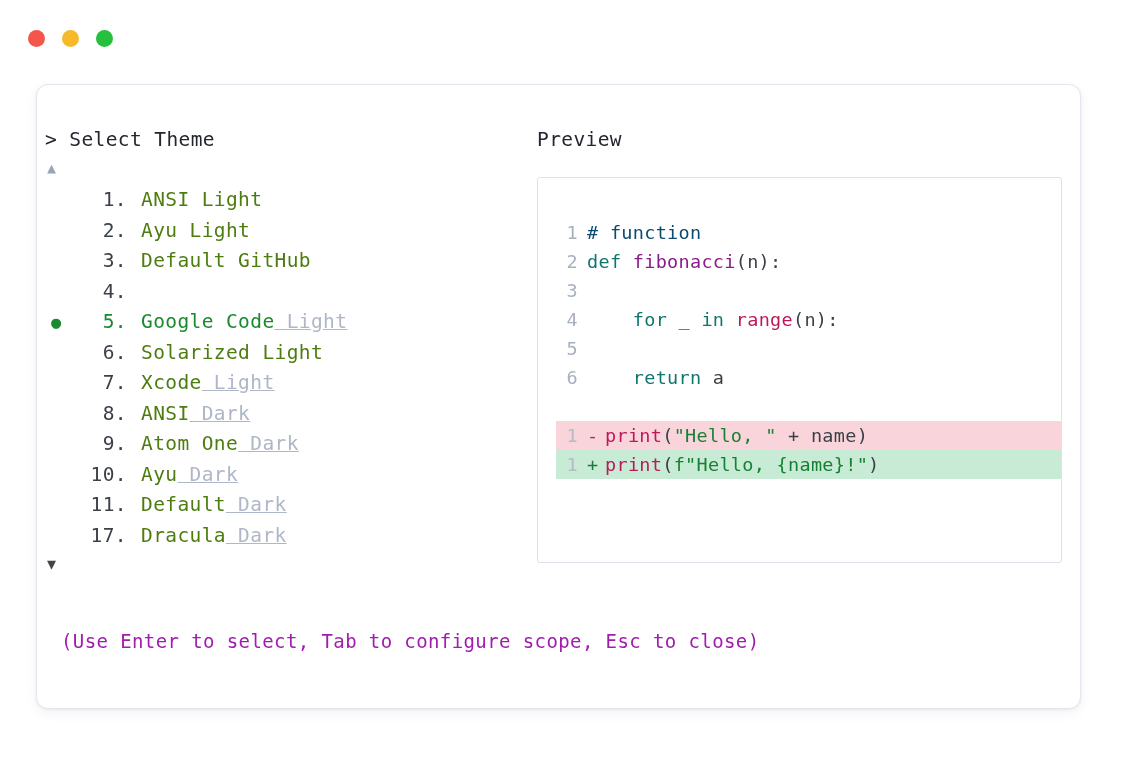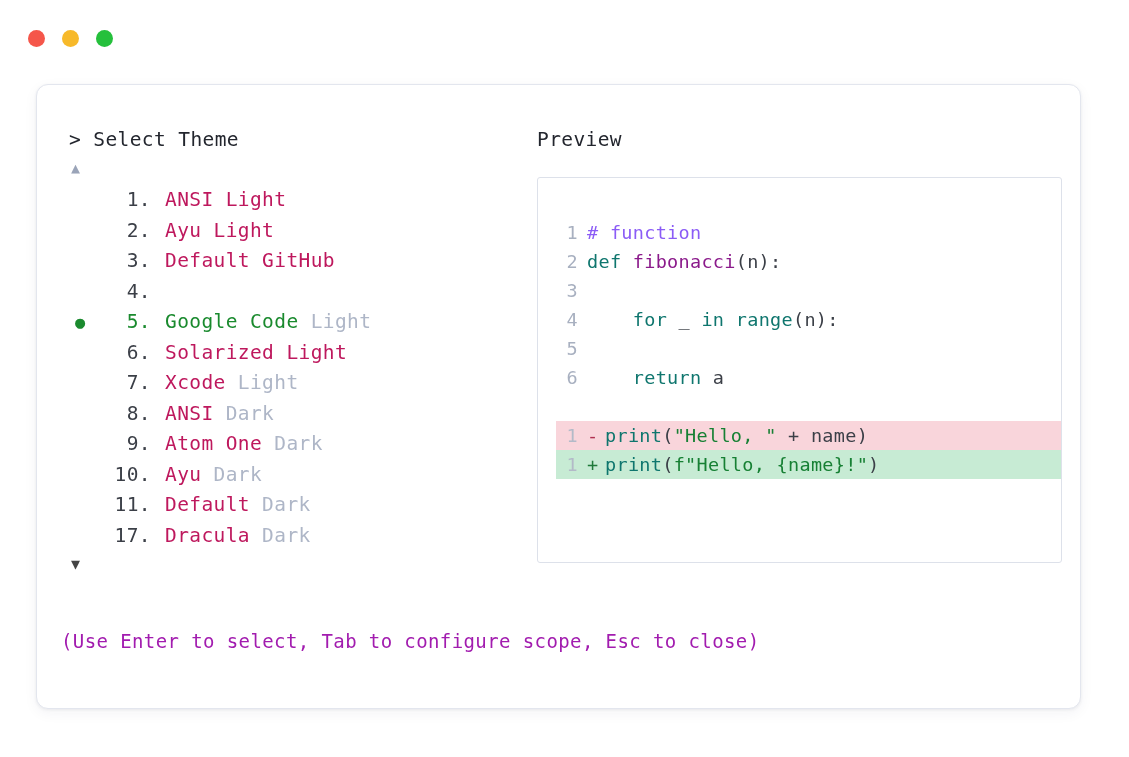--- a/index.html
+++ b/index.html
@@ -49,21 +49,21 @@
 
   .card-inner {
     position: relative;
     width: 100%;
     height: 100%;
   }
 
   
   .left-col {
     position: absolute;
-    left: 32px;
+    left: 8px;
     top: 40px;
     width: 470px;
   }
 
   .prompt-line {
     font-size: 19.5px;
     line-height: 30px;
     color: #23262e;
     letter-spacing: 0.4px;
     white-space: pre;
@@ -109,22 +109,22 @@
     flex: 0 0 46px;
     text-align: right;
     color: #3b3f47;
   }
   .row-sep {
     display: inline-block;
     width: 14px;
     flex: 0 0 14px;
     color: #3b3f47;
   }
-  .row-name { color: #be185d; }
-  .row-variant { color: #3b3f47; }
+  .row-name { color: #4d7c0f; }
+  .row-variant { color: #3b3f47; text-decoration: underline; }
   .row-variant.muted { color: #aeb6c7; }
 
   .theme-row.selected .row-index,
   .theme-row.selected .row-sep,
   .theme-row.selected .row-name { color: #1a8a2e; }
   .theme-row.selected .row-variant.muted { color: #aeb6c7; }
 
   
   .hint {
     position: absolute;
@@ -198,27 +198,27 @@
     box-sizing: border-box;
   }
   .diff-line .ln { color: #b3bac8; }
   .diff-del { background: #f9d5db; }
   .diff-add { background: #c7ebd4; }
   .diff-marker { display: inline-block; width: 18px; flex: 0 0 18px; }
   .diff-del .diff-marker { color: #b03050; }
   .diff-add .diff-marker { color: #1f7a3a; }
 
   
-  .tok-comment { color: #8b5cf6; }
+  .tok-comment { color: #0c4a6e; }
   .tok-keyword { color: #0f766e; }
   .tok-func    { color: #8b1a8b; }
   .tok-number  { color: #147a7a; }
   .tok-plain   { color: #3b3f47; }
   .tok-string  { color: #178034; }
-  .tok-builtin { color: #0f766e; }
+  .tok-builtin { color: #be185d; }
 </style>
 </head>
 <body>
 
 <div class="window-dots">
   <span class="dot dot-close"></span>
   <span class="dot dot-min"></span>
   <span class="dot dot-max"></span>
 </div>
 

